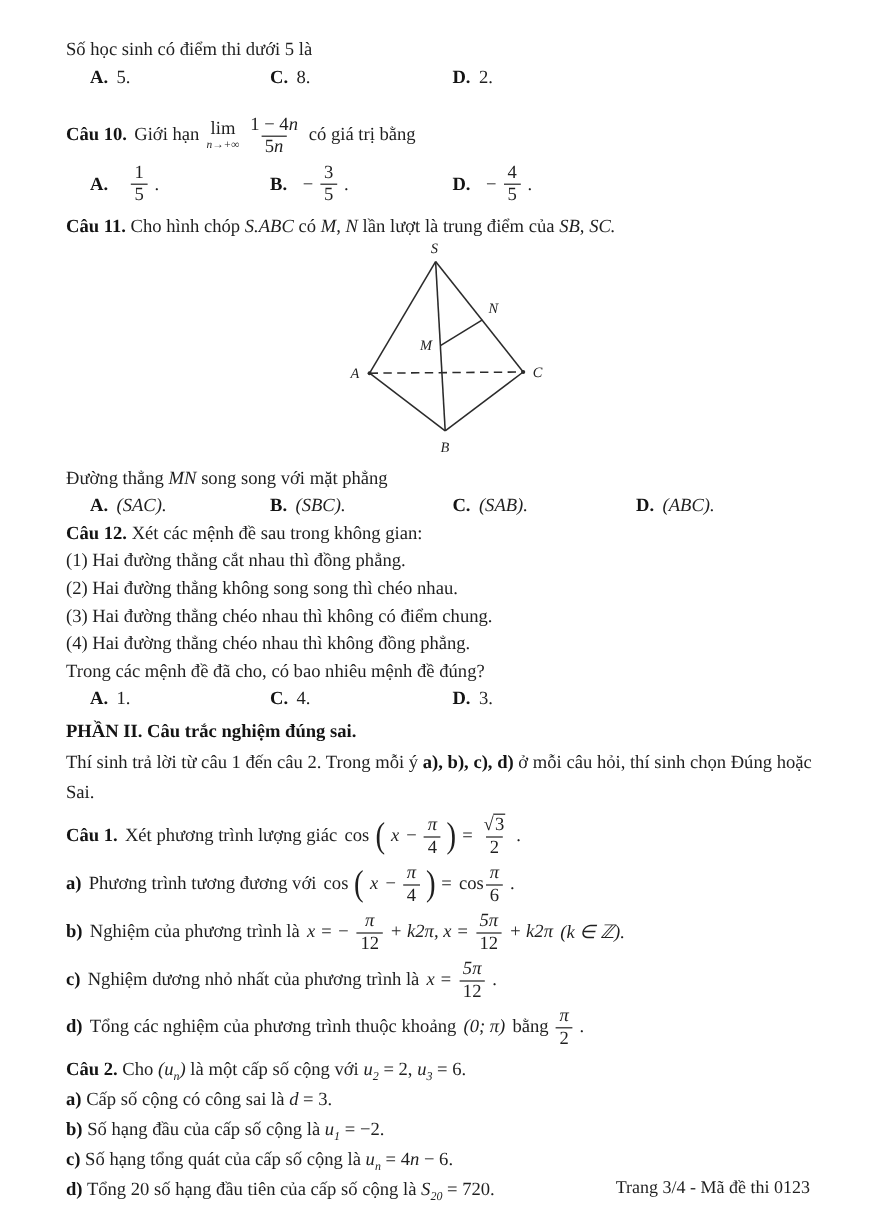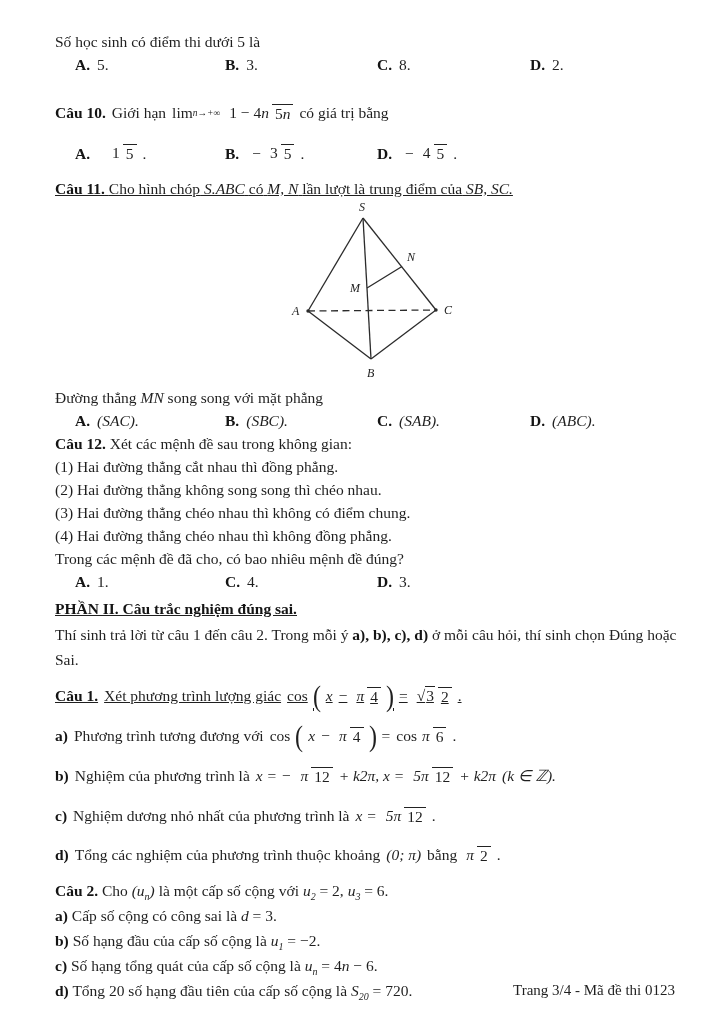--- a/index.html
+++ b/index.html
@@ -10,42 +10,41 @@
   .line25{line-height:25px;}
   b{color:#141414;}
   .m{font-style:italic;font-family:"Liberation Serif",serif;}
   i{font-family:"Liberation Serif",serif;}
   .opts{display:grid;grid-template-columns:150px 152px 153px 1fr;padding-left:20px;line-height:23px;align-items:center;}
   .opts.tall{min-height:40px;}
   .opt b{margin-right:7px;}
   .opt{white-space:nowrap;}
   .fline{display:flex;align-items:center;gap:6px;min-height:40px;flex-wrap:nowrap;}
   .fline.short{min-height:25px;}
-  .frac{display:inline-flex;flex-direction:row;align-items:center;line-height:1.12;text-align:center;vertical-align:middle;}
+  .frac{display:inline-flex;flex-direction:column;align-items:center;line-height:1.12;text-align:center;vertical-align:middle;}
   .frac .num{padding:0 3px;}
   .frac .den{border-top:1.2px solid #222;padding:0 3px;}
-  .lim{display:inline-flex;align-items:center;line-height:1;}
+  .lim{display:inline-flex;flex-direction:column;align-items:center;line-height:1;}
   .lim .limsub{font-size:9.5px;font-style:italic;margin-top:2px;}
   .bigp{font-size:30px;line-height:28px;display:inline-block;font-weight:300;transform:scaleX(0.8);margin:0 -2px;}
   .sqrt .rad{border-top:1.1px solid #222;padding:0 1px;}
   .figwrap{margin-left:232px;}
   .figtext{font-size:12px;font-style:italic;fill:#222;font-family:"Liberation Serif",serif;}
   .footer{position:absolute;top:982px;right:50px;font-size:15px;color:#1f1f1f;}
   sub{font-size:10px;line-height:0;}
-  .mt3{margin-top:17px;} .mt4{margin-top:4px;text-decoration:underline;}
+  .mt3{margin-top:17px;} .mt4{margin-top:4px;}
 </style>
 </head>
 <body>
 
 <div class="page">
 
   <p class="line">Số học sinh có điểm thi dưới 5 là</p>
   <div class="opts">
     <span class="opt"><b>A.</b><span>5.</span></span>
-    <span class="opt"><b>B.</b><span>3.</span></span>
     <span class="opt"><b>C.</b><span>8.</span></span>
     <span class="opt"><b>D.</b><span>2.</span></span>
   </div>
 
   <div class="fline mt3">
     <b>Câu 10.</b>
     <span>Giới hạn</span>
     <span class="lim">
       <span>lim</span>
       <span class="limsub">n→+∞</span>

